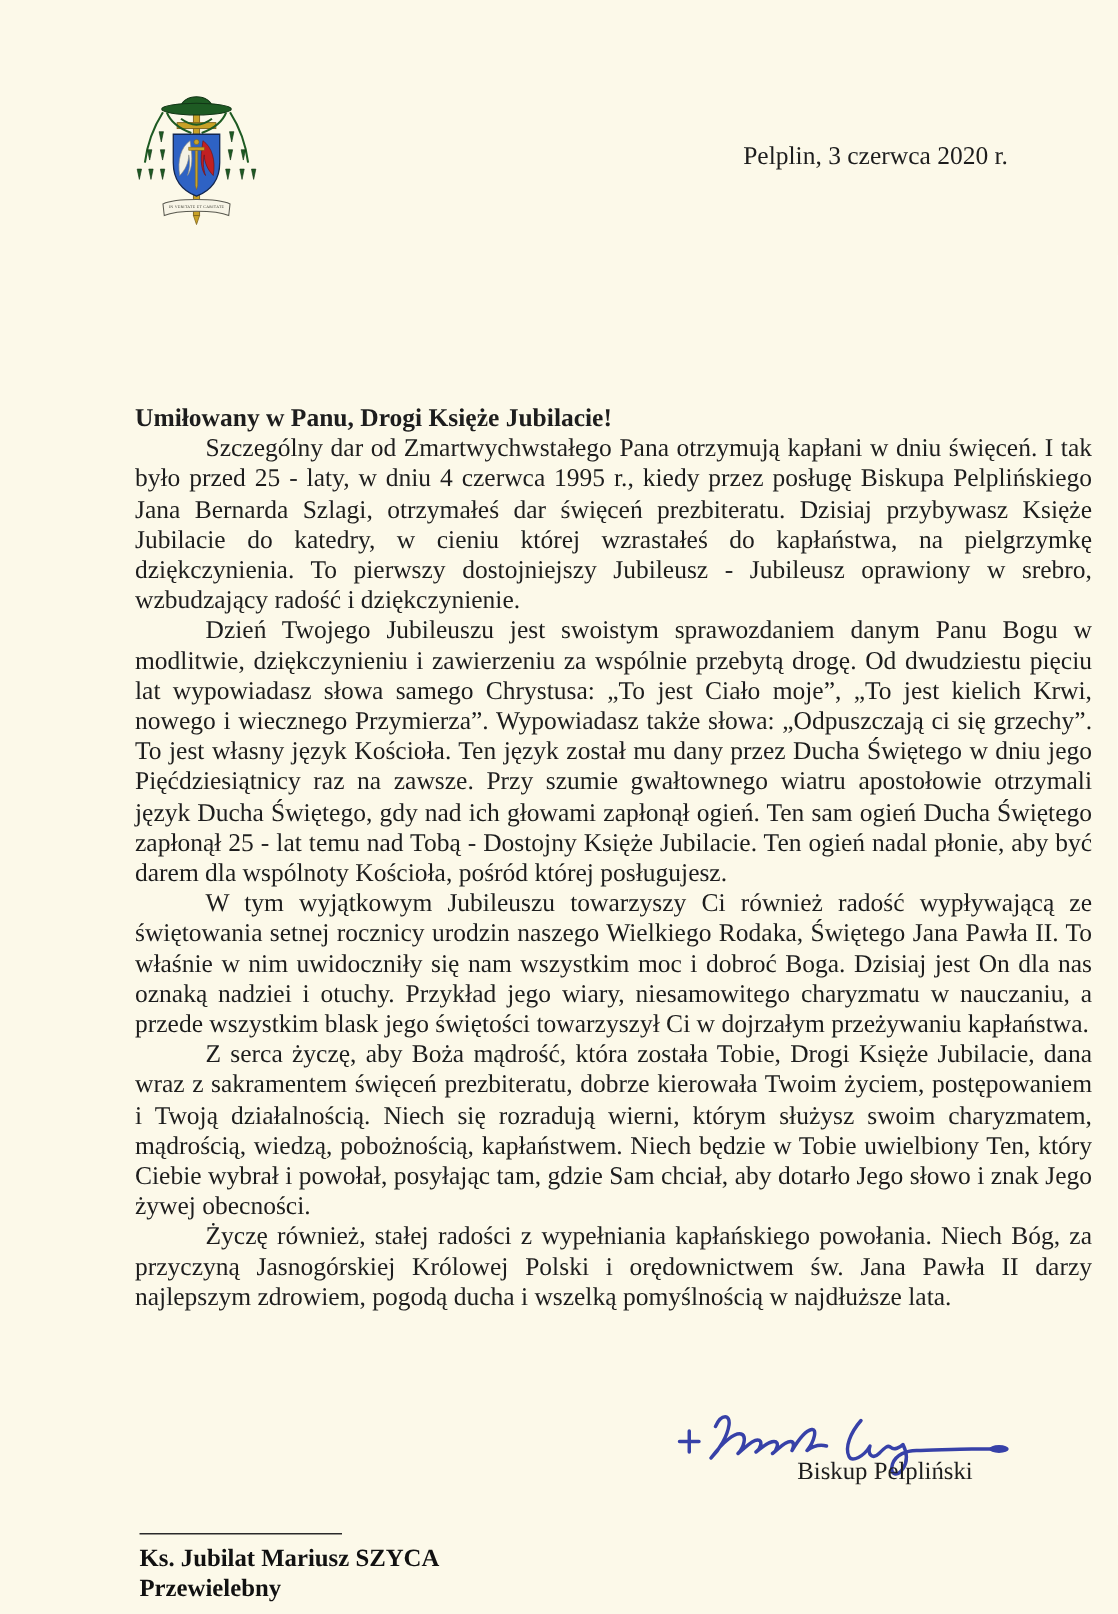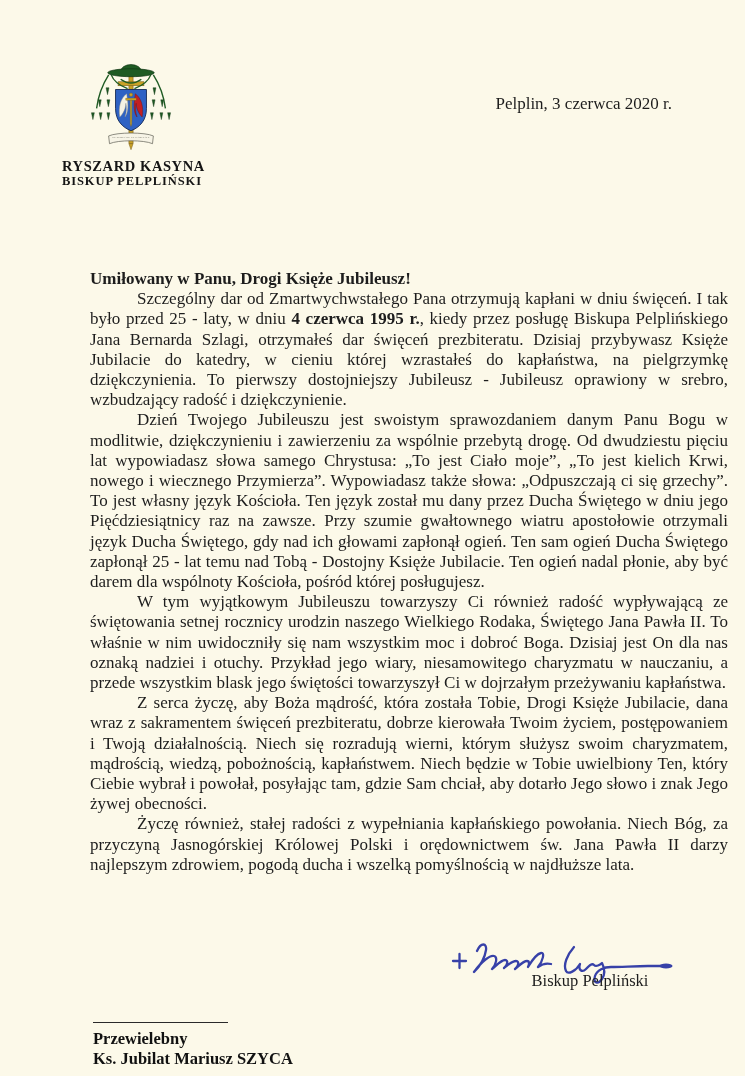--- a/index.html
+++ b/index.html
@@ -16,21 +16,21 @@
   .sender-name{font-size:14.5px;letter-spacing:0.6px;line-height:16px;}
   .sender-title{font-size:12.5px;letter-spacing:0.9px;line-height:15px;}
   .date-line{position:absolute;right:73px;top:94px;font-size:17px;}
   .letter-body{
     position:absolute;left:90px;top:269px;width:638px;
     font-size:17px;line-height:20.2px;text-align:justify;
     text-justify:inter-word;
   }
   .salutation{margin:0;font-weight:bold;}
   .para{margin:0;text-indent:47px;}
-  .seg-bold{font-weight:bold;}
+  .seg-bold{font-weight:normal;}
   .seg-italic{}
   .signature-svg{position:absolute;left:446px;top:926px;width:234px;height:64px;}
   .sig-role{position:absolute;left:510px;top:971px;width:160px;text-align:center;font-size:16.5px;}
   .footer{position:absolute;left:93px;top:1022px;}
   .footer-rule{width:135px;height:0;border-top:1.6px solid #2a2a2a;margin:0 0 6px 0;}
   .footer-line{font-weight:bold;font-size:16.5px;line-height:19.5px;color:#111;}
 </style>
 </head>
 <body>
 
@@ -87,29 +87,25 @@
       <rect x="44" y="44" width="12" height="2.4" fill="#c9a227" stroke="#7c621b" stroke-width="0.4"></rect>
       <path d="M49 46.5 H51 L50.9 74 L50 77 L49.1 74 Z" fill="#c9a227" stroke="#7c621b" stroke-width="0.4"></path>
     </g>
 
     <g>
       <path d="M24 88 C34 83.5 66 83.5 76 88 L75 97 C65 92.5 35 92.5 25 97 Z" fill="#f7f4e6" stroke="#5a5a50" stroke-width="0.8"></path>
       <text x="50" y="90.8" font-size="3" text-anchor="middle" fill="#3a3a30" letter-spacing="0.25" font-family="Liberation Serif, serif">IN VERITATE ET CARITATE</text>
     </g>
   </svg>
 
-  <div class="sender">
-    <div class="sender-name">RYSZARD KASYNA</div>
-    <div class="sender-title">BISKUP PELPLIŃSKI</div>
-  </div>
 
   <div class="date-line">Pelplin, 3 czerwca 2020 r.</div>
 
   <div class="letter-body">
-    <p class="salutation">Umiłowany w Panu, Drogi Księże Jubileusz!</p>
+    <p class="salutation">Umiłowany w Panu, Drogi Księże Jubilacie!</p>
 
   <p class="para"><span>Szczególny dar od Zmartwychwstałego Pana otrzymują kapłani w dniu święceń. I tak było przed 25 - laty, w dniu </span><span class="seg-bold">4 czerwca 1995 r.</span><span>, kiedy przez posługę Biskupa Pelplińskiego Jana Bernarda Szlagi, otrzymałeś dar święceń prezbiteratu. Dzisiaj przybywasz Księże Jubilacie do katedry, w cieniu której wzrastałeś do kapłaństwa, na pielgrzymkę dziękczynienia. To pierwszy dostojniejszy Jubileusz - Jubileusz oprawiony w srebro, wzbudzający radość i dziękczynienie.</span></p>
       <p class="para"><span>Dzień Twojego Jubileuszu jest swoistym sprawozdaniem danym Panu Bogu w modlitwie, dziękczynieniu i zawierzeniu za wspólnie przebytą drogę. Od dwudziestu pięciu lat wypowiadasz słowa samego Chrystusa: </span><span class="seg-italic">„To jest Ciało moje”</span><span>, </span><span class="seg-italic">„To jest kielich Krwi, nowego i wiecznego Przymierza”</span><span>. Wypowiadasz także słowa: </span><span class="seg-italic">„Odpuszczają ci się grzechy”</span><span>. To jest własny język Kościoła. Ten język został mu dany przez Ducha Świętego w dniu jego Pięćdziesiątnicy raz na zawsze. Przy szumie gwałtownego wiatru apostołowie otrzymali język Ducha Świętego, gdy nad ich głowami zapłonął ogień. Ten sam ogień Ducha Świętego zapłonął 25 - lat temu nad Tobą - Dostojny Księże Jubilacie. Ten ogień nadal płonie, aby być darem dla wspólnoty Kościoła, pośród której posługujesz.</span></p>
       <p class="para"><span>W tym wyjątkowym Jubileuszu towarzyszy Ci również radość wypływającą ze świętowania setnej rocznicy urodzin naszego Wielkiego Rodaka, Świętego Jana Pawła II. To właśnie w nim uwidoczniły się nam wszystkim moc i dobroć Boga. Dzisiaj jest On dla nas oznaką nadziei i otuchy. Przykład jego wiary, niesamowitego charyzmatu w nauczaniu, a przede wszystkim blask jego świętości towarzyszył Ci w dojrzałym przeżywaniu kapłaństwa.</span></p>
       <p class="para"><span>Z serca życzę, aby Boża mądrość, która została Tobie, Drogi Księże Jubilacie, dana wraz z sakramentem święceń prezbiteratu, dobrze kierowała Twoim życiem, postępowaniem i Twoją działalnością. Niech się rozradują wierni, którym służysz swoim charyzmatem, mądrością, wiedzą, pobożnością, kapłaństwem. Niech będzie w Tobie uwielbiony Ten, który Ciebie wybrał i powołał, posyłając tam, gdzie Sam chciał, aby dotarło Jego słowo i znak Jego żywej obecności.</span></p>
       <p class="para"><span>Życzę również, stałej radości z wypełniania kapłańskiego powołania. Niech Bóg, za przyczyną Jasnogórskiej Królowej Polski i orędownictwem św. Jana Pawła II darzy najlepszym zdrowiem, pogodą ducha i wszelką pomyślnością w najdłuższe lata.</span></p>
     </div>
 
   <svg class="signature-svg" viewBox="0 0 234 64" xmlns="http://www.w3.org/2000/svg" aria-hidden="true">
     <g stroke="#3741a8" stroke-width="2.3" fill="none" stroke-linecap="round" stroke-linejoin="round">
@@ -126,17 +122,17 @@
                C152 59 147 57 149 50 C151 44 158 41 165 41
                C175 41 190 40 202 40 C208 40 212 40 215 40"></path>
     </g>
     <ellipse cx="220" cy="40" rx="6.5" ry="2.6" fill="#3741a8"></ellipse>
   </svg>
 
   <div class="sig-role">Biskup Pelpliński</div>
 
   <div class="footer">
     <div class="footer-rule"></div>
+    <div class="footer-line">Ks. Jubilat Mariusz SZYCA</div>
     <div class="footer-line">Przewielebny</div>
-    <div class="footer-line">Ks. Jubilat Mariusz SZYCA</div>
   </div>
 
 </div>
 
 </body></html>

